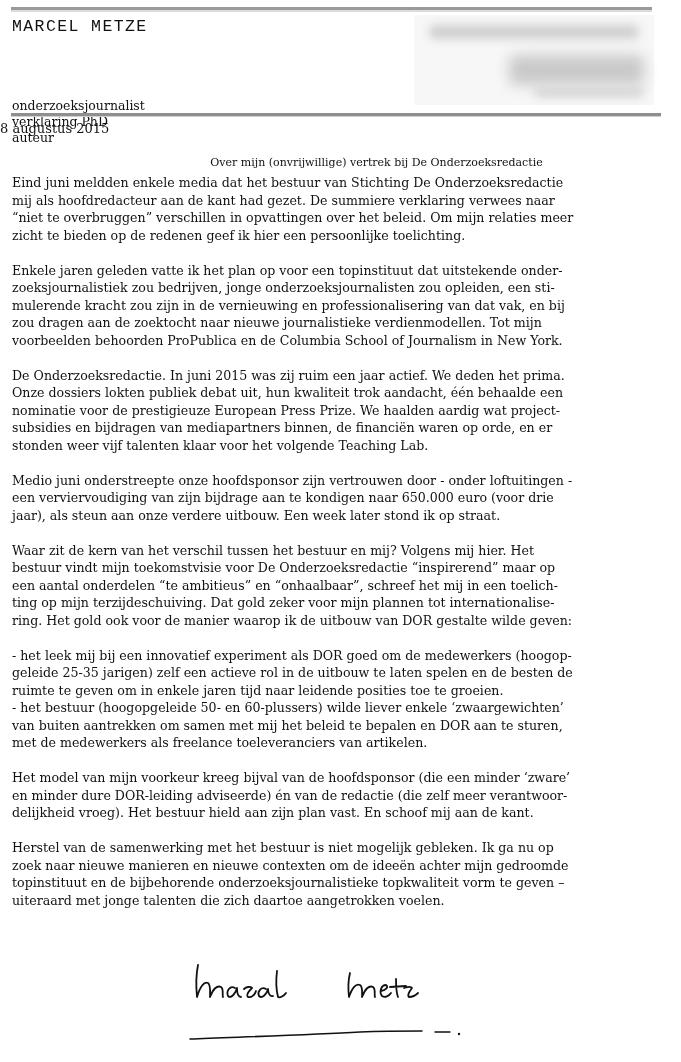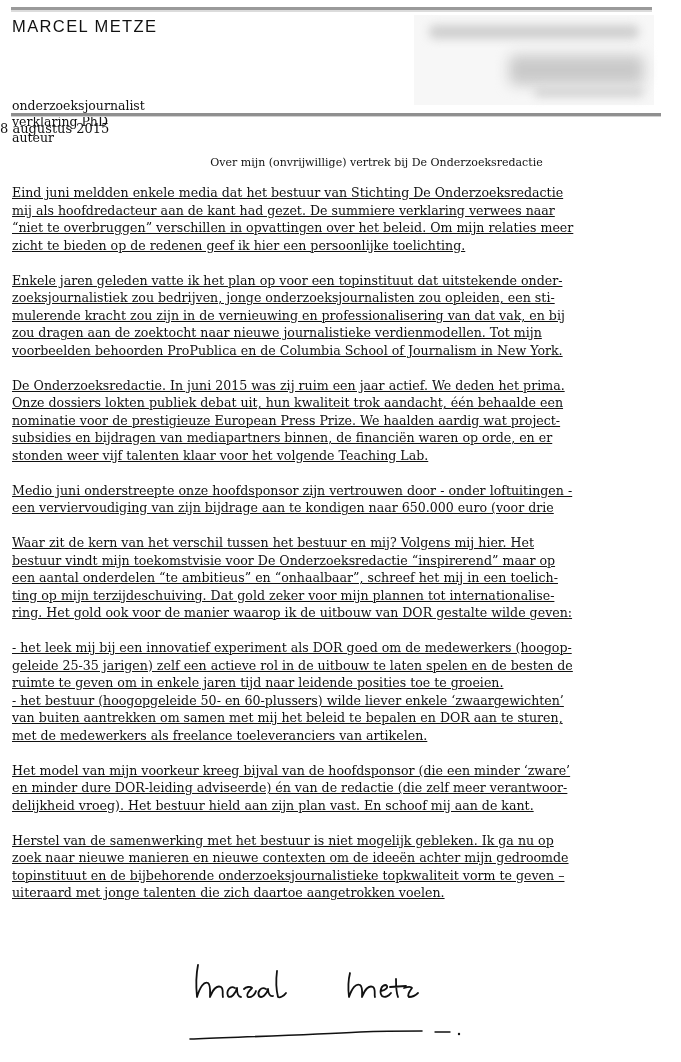--- a/index.html
+++ b/index.html
@@ -3,38 +3,38 @@
 <meta charset="utf-8">
 <style>
   html, body { margin: 0; padding: 0; background: #ffffff; }
   body { width: 681px; height: 1062px; position: relative; overflow: hidden;
          font-family: "DejaVu Serif", "Liberation Serif", serif; color: #111; }
   .rule-top { position: absolute; left: 11px; top: 7px; width: 641px; height: 3px;
               background: #9a9a9a; border-bottom: 2px solid #dcdcdc; }
   .rule-bottom { position: absolute; left: 11px; top: 113px; width: 650px; height: 3px;
                  background: #8f8f8f; border-bottom: 1px solid #d0d0d0; }
   .name { position: absolute; left: 12px; top: 17px; font-size: 16.5px; letter-spacing: 1.4px;
-          font-family: Liberation Sans, sans-serif; color: #111; }
+          font-family: Liberation Mono, monospace; color: #111; }
   .roles { position: absolute; left: 12px; top: 54px; font-size: 12.5px; line-height: 16px;
            font-family: "DejaVu Serif", serif; margin-top: 44px; }
   .roles div { margin: 0; }
   .blurred { position: absolute; left: 414px; top: 15px; width: 240px; height: 90px;
              background: #f7f7f7; filter: blur(0px); }
   .blurred .b1 { position: absolute; left: 15px; top: 10px; width: 210px; height: 14px;
                  background: #cfcfcf; filter: blur(5px); border-radius: 6px; }
   .blurred .b2 { position: absolute; left: 95px; top: 40px; width: 135px; height: 30px;
                  background: #c9c9c9; filter: blur(7px); border-radius: 6px; }
   .blurred .b3 { position: absolute; left: 120px; top: 72px; width: 110px; height: 10px;
                  background: #d3d3d3; filter: blur(5px); border-radius: 5px; }
   .date { position: absolute; left: 0; width: 681px; top: 121px; 
           font-size: 13px; }
   .title { position: absolute; left: 0; width: 681px; top: 156px; text-align: center;
            font-size: 11px; margin-left: 36px; }
-  .body-text { position: absolute; left: 12px; top: 184px; width: 650px;
-               font-size: 12.6px; line-height: 17.5px; text-decoration: underline; }
+  .body-text { position: absolute; left: 12px; top: 174px; width: 650px;
+               font-size: 12.6px; line-height: 17.5px; }
   .body-text p { margin: 0 0 17.5px 0; white-space: nowrap; }
   .body-text p.tight { margin-bottom: 8px; }
   .signature { position: absolute; left: 160px; top: 955px; width: 360px; height: 95px; }
 </style>
 </head>
 <body>
 
 <div class="rule-top"></div>
 
 <div class="name">MARCEL METZE</div>
@@ -72,20 +72,21 @@
   <p>
     <span>De Onderzoeksredactie. In juni 2015 was zij ruim een jaar actief. We deden het prima.</span><br>
     <span>Onze dossiers lokten publiek debat uit, hun kwaliteit trok aandacht, één behaalde een</span><br>
     <span>nominatie voor de prestigieuze European Press Prize. We haalden aardig wat project-</span><br>
     <span>subsidies en bijdragen van mediapartners binnen, de financiën waren op orde, en er</span><br>
     <span>stonden weer vijf talenten klaar voor het volgende Teaching Lab.</span>
   </p>
   <p>
     <span>Medio juni onderstreepte onze hoofdsponsor zijn vertrouwen door - onder loftuitingen -</span><br>
     <span>een verviervoudiging van zijn bijdrage aan te kondigen naar 650.000 euro (voor drie</span><br>
+    <span>jaar), als steun aan onze verdere uitbouw. Een week later stond ik op straat.</span>
   </p>
   <p>
     <span>Waar zit de kern van het verschil tussen het bestuur en mij? Volgens mij hier. Het</span><br>
     <span>bestuur vindt mijn toekomstvisie voor De Onderzoeksredactie “inspirerend” maar op</span><br>
     <span>een aantal onderdelen “te ambitieus” en “onhaalbaar”, schreef het mij in een toelich-</span><br>
     <span>ting op mijn terzijdeschuiving. Dat gold zeker voor mijn plannen tot internationalise-</span><br>
     <span>ring. Het gold ook voor de manier waarop ik de uitbouw van DOR gestalte wilde geven:</span>
   </p>
   <p>
     <span>- het leek mij bij een innovatief experiment als DOR goed om de medewerkers (hoogop-</span><br>

